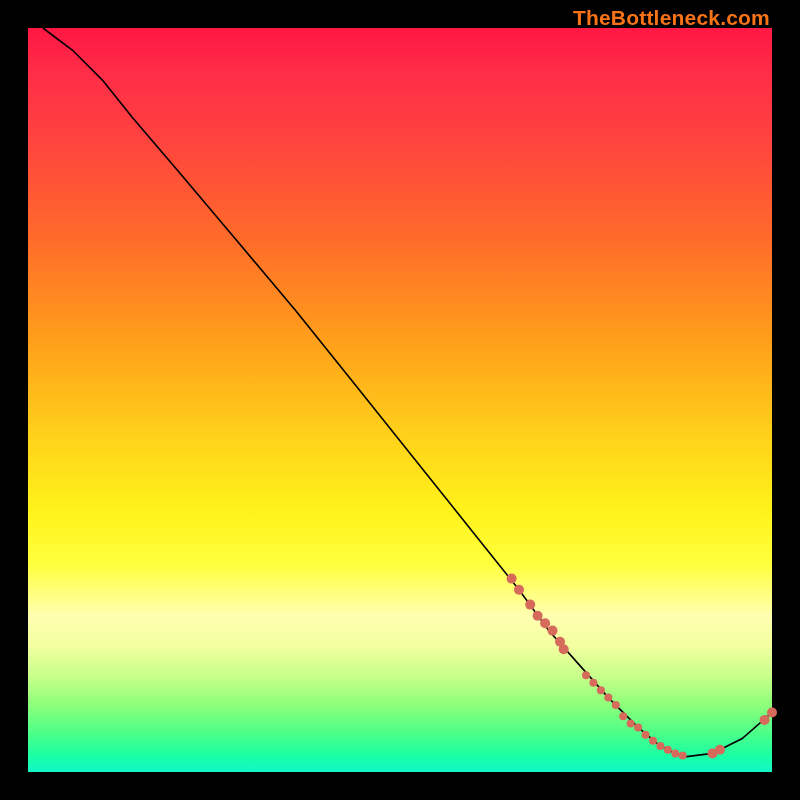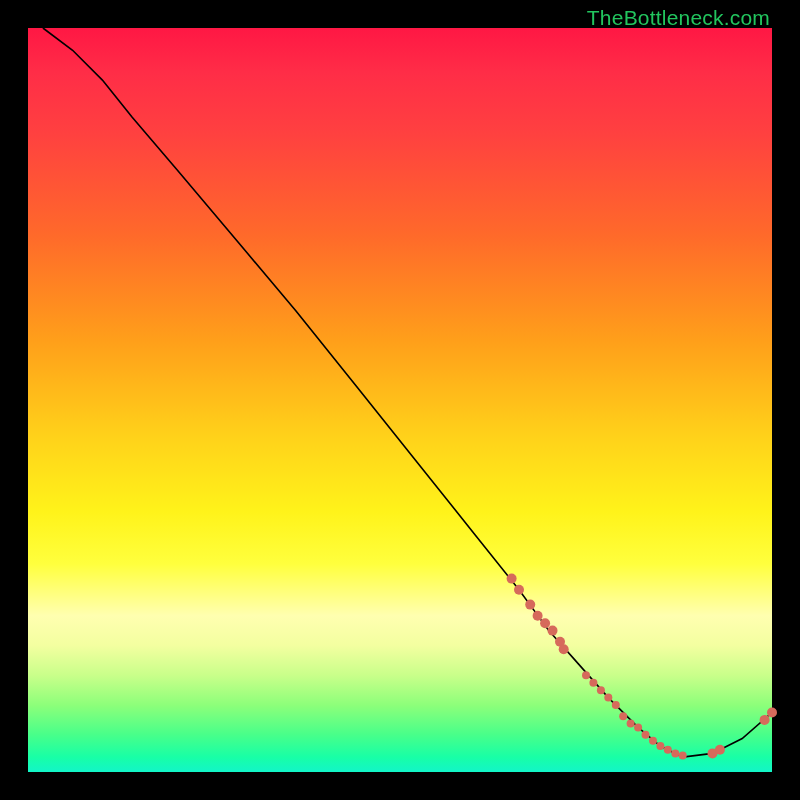--- a/index.html
+++ b/index.html
@@ -39,24 +39,24 @@
       #8dff7a 91%,
       #48ff8a 95%,
       #18ffa6 98%,
       #12f5c8 100%
     );
   }
   .watermark {
     position: absolute;
     top: 6px;
     right: 30px;
-    color: #22c55e;
+    color: #f97316;
     font-size: 21px;
     letter-spacing: 0.2px;
-    font-weight: 400;
+    font-weight: 700;
     user-select: none;
   }
   svg.curve {
     position: absolute;
     left: 0;
     top: 0;
     width: 744px;
     height: 744px;
     overflow: visible;
   }

